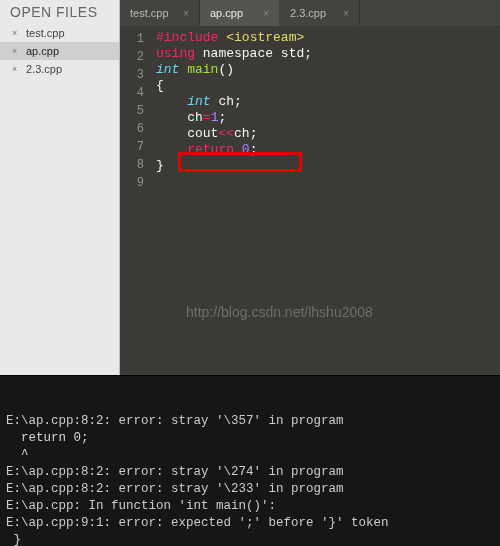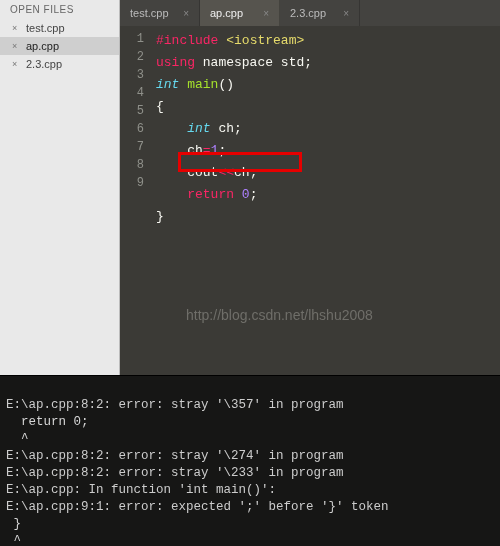--- a/index.html
+++ b/index.html
@@ -25,21 +25,21 @@
     color: #555;
     border-right: 1px solid #bbb;
     font-family: "Segoe UI", Arial, sans-serif;
     font-size: 11px;
     display: flex;
     flex-direction: column;
   }
   .sidebar-header {
     padding: 4px 8px 4px 10px;
     color: #666;
-    font-size: 10px;
+    font-size: 14px;
     letter-spacing: 0.5px;
   }
   .sidebar-item {
     padding: 3px 8px 3px 12px;
     display: flex;
     align-items: center;
     gap: 4px;
     cursor: pointer;
     color: #444;
   }
@@ -98,21 +98,21 @@
     text-align: right;
     padding: 4px 6px 0 0;
     font-size: 12px;
     line-height: 18px;
   }
   .code {
     flex: 1;
     padding: 4px 0 8px 6px;
     white-space: pre;
     font-size: 13px;
-    line-height: 22px;
+    line-height: 16px;
     position: relative;
   }
   .tok-pre  { color: #f92665; }
   .tok-key  { color: #f92665; }
   .tok-type { color: #66d9ef; font-style: italic; }
   .tok-str  { color: #e6db6b; }
   .tok-func { color: #a6e22c; }
   .tok-num  { color: #ae81ff; }
   .tok-plain{ color: #f8f8f2; }
   .highlight-box {
@@ -123,21 +123,21 @@
   .watermark {
     position: absolute;
     color: #6f6e69;
     font-size: 14px;
     font-family: "Segoe UI", Arial, sans-serif;
   }
   .console {
     flex: 1;
     background: #161615;
     color: #ccc;
-    padding: 4px 6px;
+    padding: 20px 6px;
     font-size: 12.5px;
     line-height: 17px;
     white-space: pre;
     border-top: 1px solid #000;
     overflow: hidden;
   }
   .con-err { color: #ccc; }
   .con-src { color: #d6d6d6; }
 </style>
 </head>

